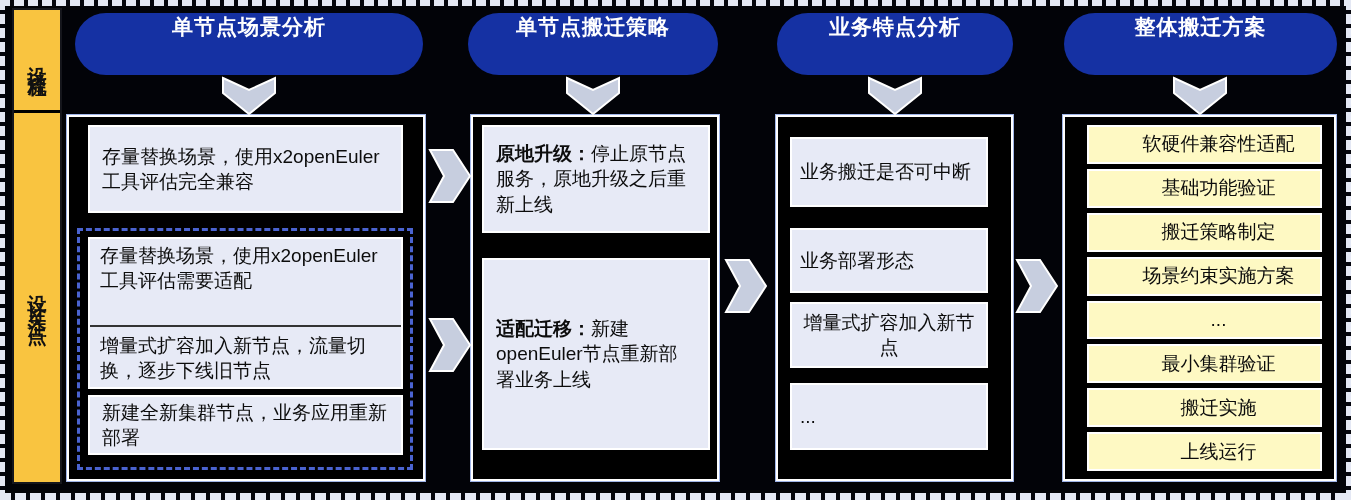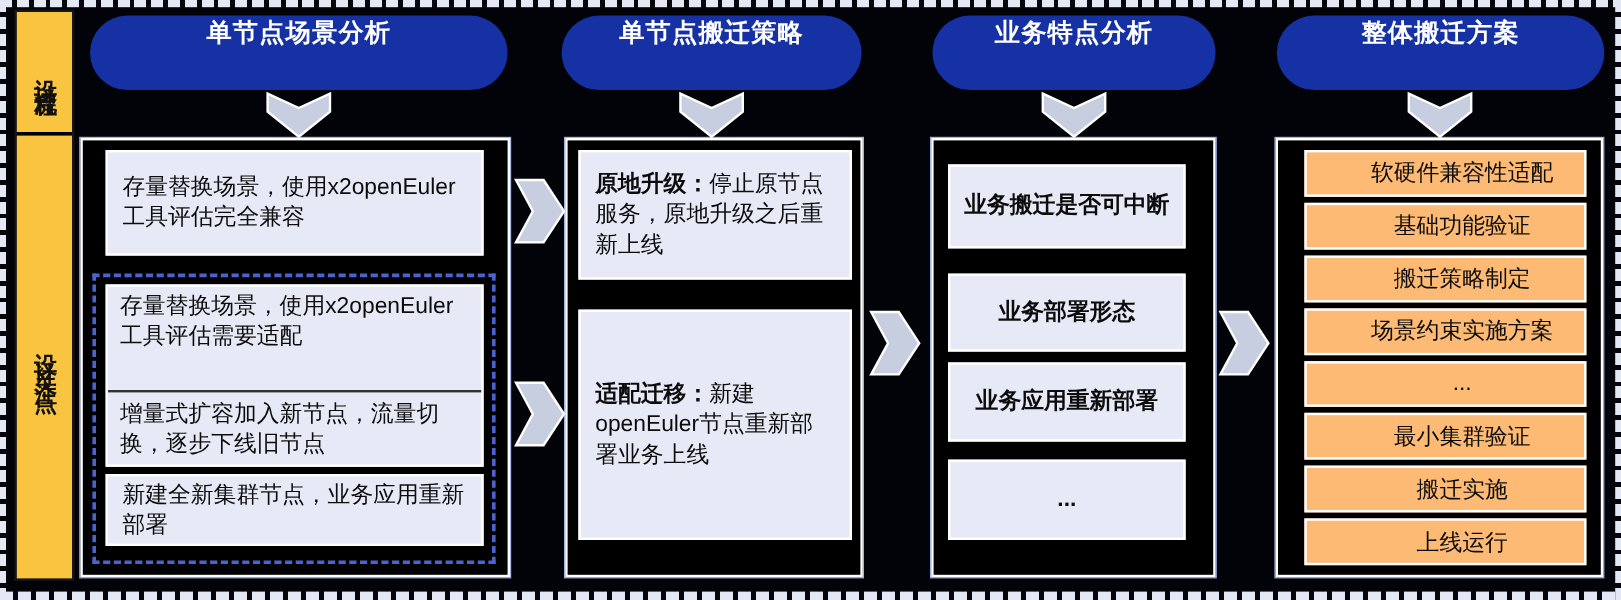--- a/index.html
+++ b/index.html
@@ -61,21 +61,21 @@
   .c3{left:776px;width:237px;}
   .c4{left:1063px;width:273px;}
 
   .box{
     position:absolute;background:#E7EAF6;border:2px solid #fff;
     box-sizing:border-box;color:#0c0c0c;
     display:flex;align-items:center;
     font-size:19px;line-height:1.32;
   }
   .box.left{padding:4px 12px;text-align:left;}
-  .box.center{justify-content:center;text-align:center;padding:4px 8px;font-weight:bold;}
+  .box.center{text-align:center;padding:4px 8px;}
 
   
   .c1 .box-a{left:19px;top:8px;width:315px;height:88px;}
   .dashed-group{
     position:absolute;left:8px;top:111px;width:336px;height:242px;
     border:3px dashed #4A63D0;box-sizing:border-box;
   }
   .dashed-group .pair{
     position:absolute;left:8px;top:6px;width:315px;height:152px;
     border:2px solid #fff;box-sizing:border-box;background:#E7EAF6;
@@ -99,21 +99,21 @@
   .c3 .box-2{left:12px;top:111px;width:198px;height:65px;}
   .c3 .box-3{left:12px;top:185px;width:198px;height:66px;}
   .c3 .box-4{left:12px;top:266px;width:198px;height:67px;}
 
   
   .c4-stack{
     position:absolute;left:22px;top:8px;width:235px;bottom:8px;
     display:flex;flex-direction:column;gap:5px;
   }
   .c4-stack .sbox{
-    flex:1;background:#fdba74;border:2px solid #fff;box-sizing:border-box;
+    flex:1;background:#fef9c3;border:2px solid #fff;box-sizing:border-box;
     display:flex;align-items:center;justify-content:center;
     color:#0c0c0c;font-size:19px;text-align:center;padding-left:28px;
   }
 </style>
 </head>
 <body>
 
 <div class="canvas">
 
   <div class="edge edge-top"></div>
@@ -198,21 +198,21 @@
   </div>
 
   <div class="container c3">
     <div class="box center box-1">
       <span>业务搬迁是否可中断</span>
     </div>
     <div class="box center box-2">
       <span>业务部署形态</span>
     </div>
     <div class="box center box-3">
-      <span>业务应用重新部署</span>
+      <span>增量式扩容加入新节点</span>
     </div>
     <div class="box center box-4">
       <span>...</span>
     </div>
   </div>
 
   <div class="container c4">
     <div class="c4-stack">
       <div class="sbox">
           <span>软硬件兼容性适配</span>

